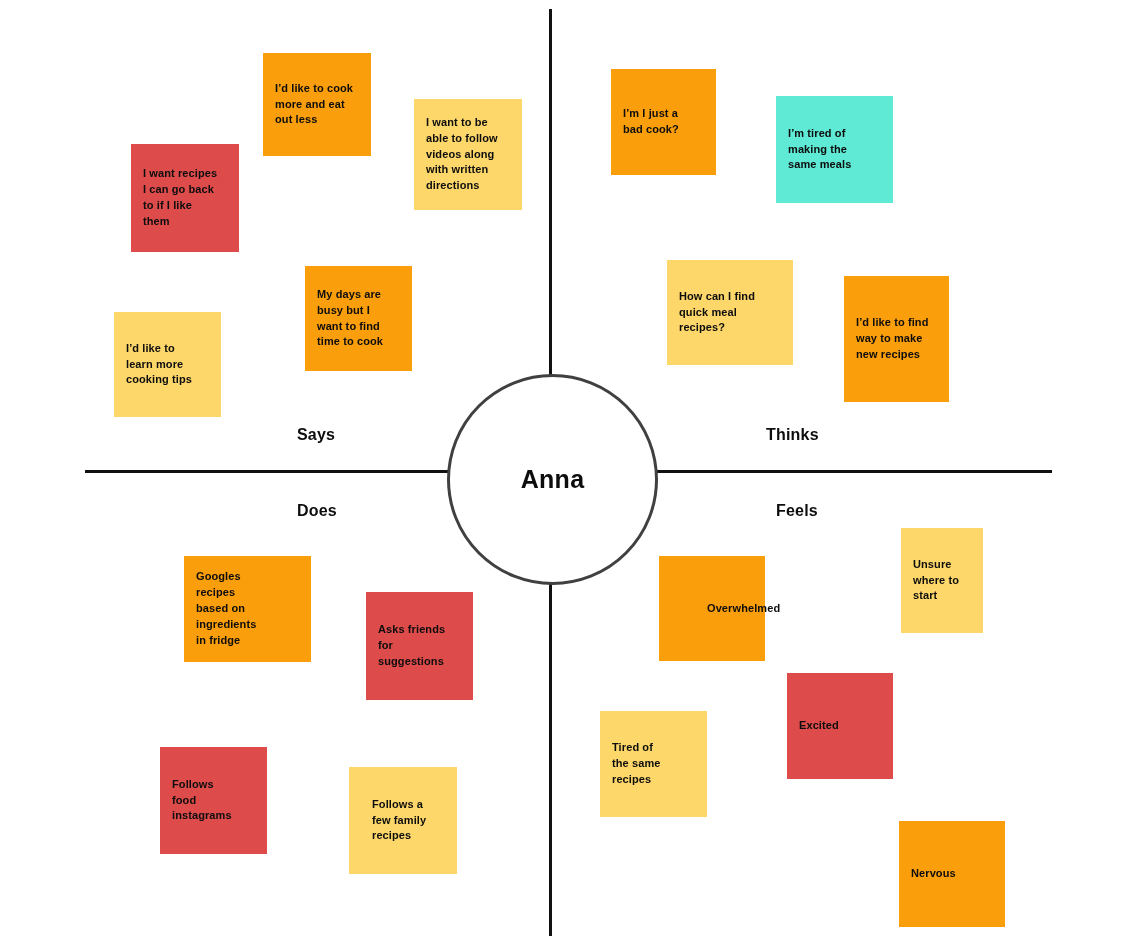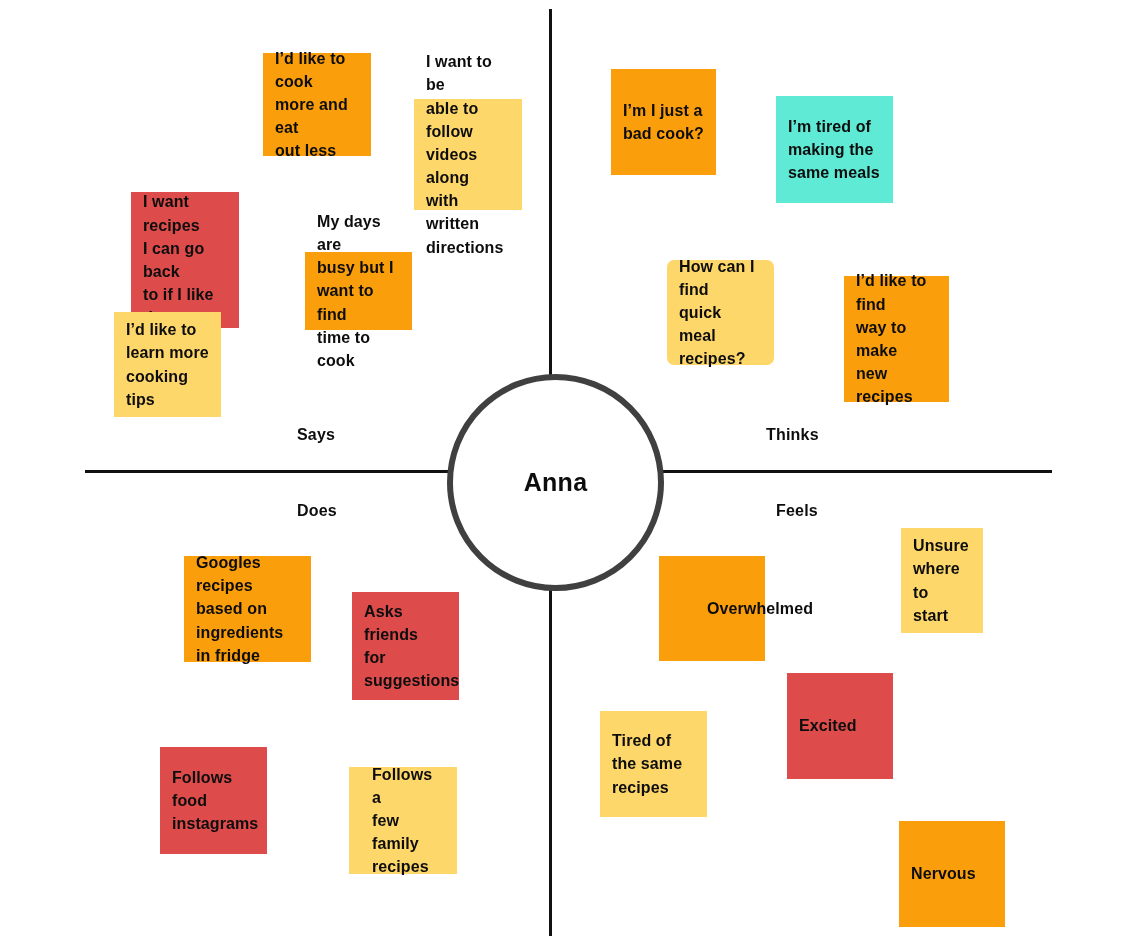--- a/index.html
+++ b/index.html
@@ -35,21 +35,21 @@
     height: 3px;
     background: #111111;
   }
   
   .center-circle {
     position: absolute;
     left: 447px;
     top: 374px;
     width: 205px;
     height: 205px;
-    border: 6px solid #404040;
+    border: 3px solid #404040;
     border-radius: 50%;
     background: #ffffff;
     display: flex;
     align-items: center;
     justify-content: center;
     z-index: 5;
   }
   .center-name {
     font-size: 25px;
     font-weight: bold;
@@ -72,21 +72,21 @@
   .quad-feels  { left: 776px; top: 502px; }
   
   .note {
     position: absolute;
     box-sizing: border-box;
     display: flex;
     align-items: center;
     z-index: 3;
   }
   .note-text {
-    font-size: 16px;
+    font-size: 11px;
     font-weight: bold;
     line-height: 1.45;
     color: #0d0d0d;
     padding: 0 12px;
     letter-spacing: 0.1px;
     white-space: pre-line;
   }
 </style>
 </head>
 <body>
@@ -111,64 +111,64 @@
 more and eat
 out less</div>
       </div>
       <div class="note" style="left: 414px; top: 99px; width: 108px; height: 111px; background: rgb(254, 215, 107);">
         <div class="note-text">I want to be
 able to follow
 videos along
 with written
 directions</div>
       </div>
-      <div class="note" style="left: 131px; top: 144px; width: 108px; height: 136px; background: rgb(221, 75, 75); margin-top: 48px;">
+      <div class="note" style="left: 131px; top: 144px; width: 108px; height: 108px; background: rgb(221, 75, 75);">
         <div class="note-text">I want recipes
 I can go back
 to if I like
 them</div>
       </div>
-      <div class="note" style="left: 305px; top: 252px; width: 107px; height: 78px; background: rgb(251, 158, 12);">
+      <div class="note" style="left: 305px; top: 266px; width: 107px; height: 105px; background: rgb(251, 158, 12);">
         <div class="note-text">My days are
 busy but I
 want to find
 time to cook</div>
       </div>
       <div class="note" style="left: 114px; top: 312px; width: 107px; height: 105px; background: rgb(254, 215, 107);">
         <div class="note-text">I’d like to
 learn more
 cooking tips</div>
       </div>
       <div class="note" style="left: 611px; top: 69px; width: 105px; height: 106px; background: rgb(251, 158, 12);">
         <div class="note-text">I’m I just a
 bad cook?</div>
       </div>
       <div class="note" style="left: 776px; top: 96px; width: 117px; height: 107px; background: #5eead4;">
         <div class="note-text">I’m tired of
 making the
 same meals</div>
       </div>
-      <div class="note" style="left: 667px; top: 260px; width: 107px; height: 105px; background: rgb(254, 215, 107); border-radius: 7px;">
+      <div class="note" style="left: 667px; top: 260px; width: 126px; height: 105px; background: rgb(254, 215, 107);">
         <div class="note-text">How can I find
 quick meal
 recipes?</div>
       </div>
       <div class="note" style="left: 844px; top: 276px; width: 105px; height: 126px; background: rgb(251, 158, 12);">
         <div class="note-text">I’d like to find
 way to make
 new recipes</div>
       </div>
       <div class="note" style="left: 184px; top: 556px; width: 127px; height: 106px; background: rgb(251, 158, 12); align-items: center;">
         <div class="note-text">Googles
 recipes
 based on
 ingredients
 in fridge</div>
       </div>
-      <div class="note" style="left: 352px; top: 592px; width: 107px; height: 108px; background: rgb(221, 75, 75);">
+      <div class="note" style="left: 366px; top: 592px; width: 107px; height: 108px; background: rgb(221, 75, 75);">
         <div class="note-text">Asks friends
 for
 suggestions</div>
       </div>
       <div class="note" style="left: 160px; top: 747px; width: 107px; height: 107px; background: rgb(221, 75, 75);">
         <div class="note-text">Follows
 food
 instagrams</div>
       </div>
       <div class="note" style="left: 349px; top: 767px; width: 108px; height: 107px; background: rgb(254, 215, 107); padding-left: 11px;">

